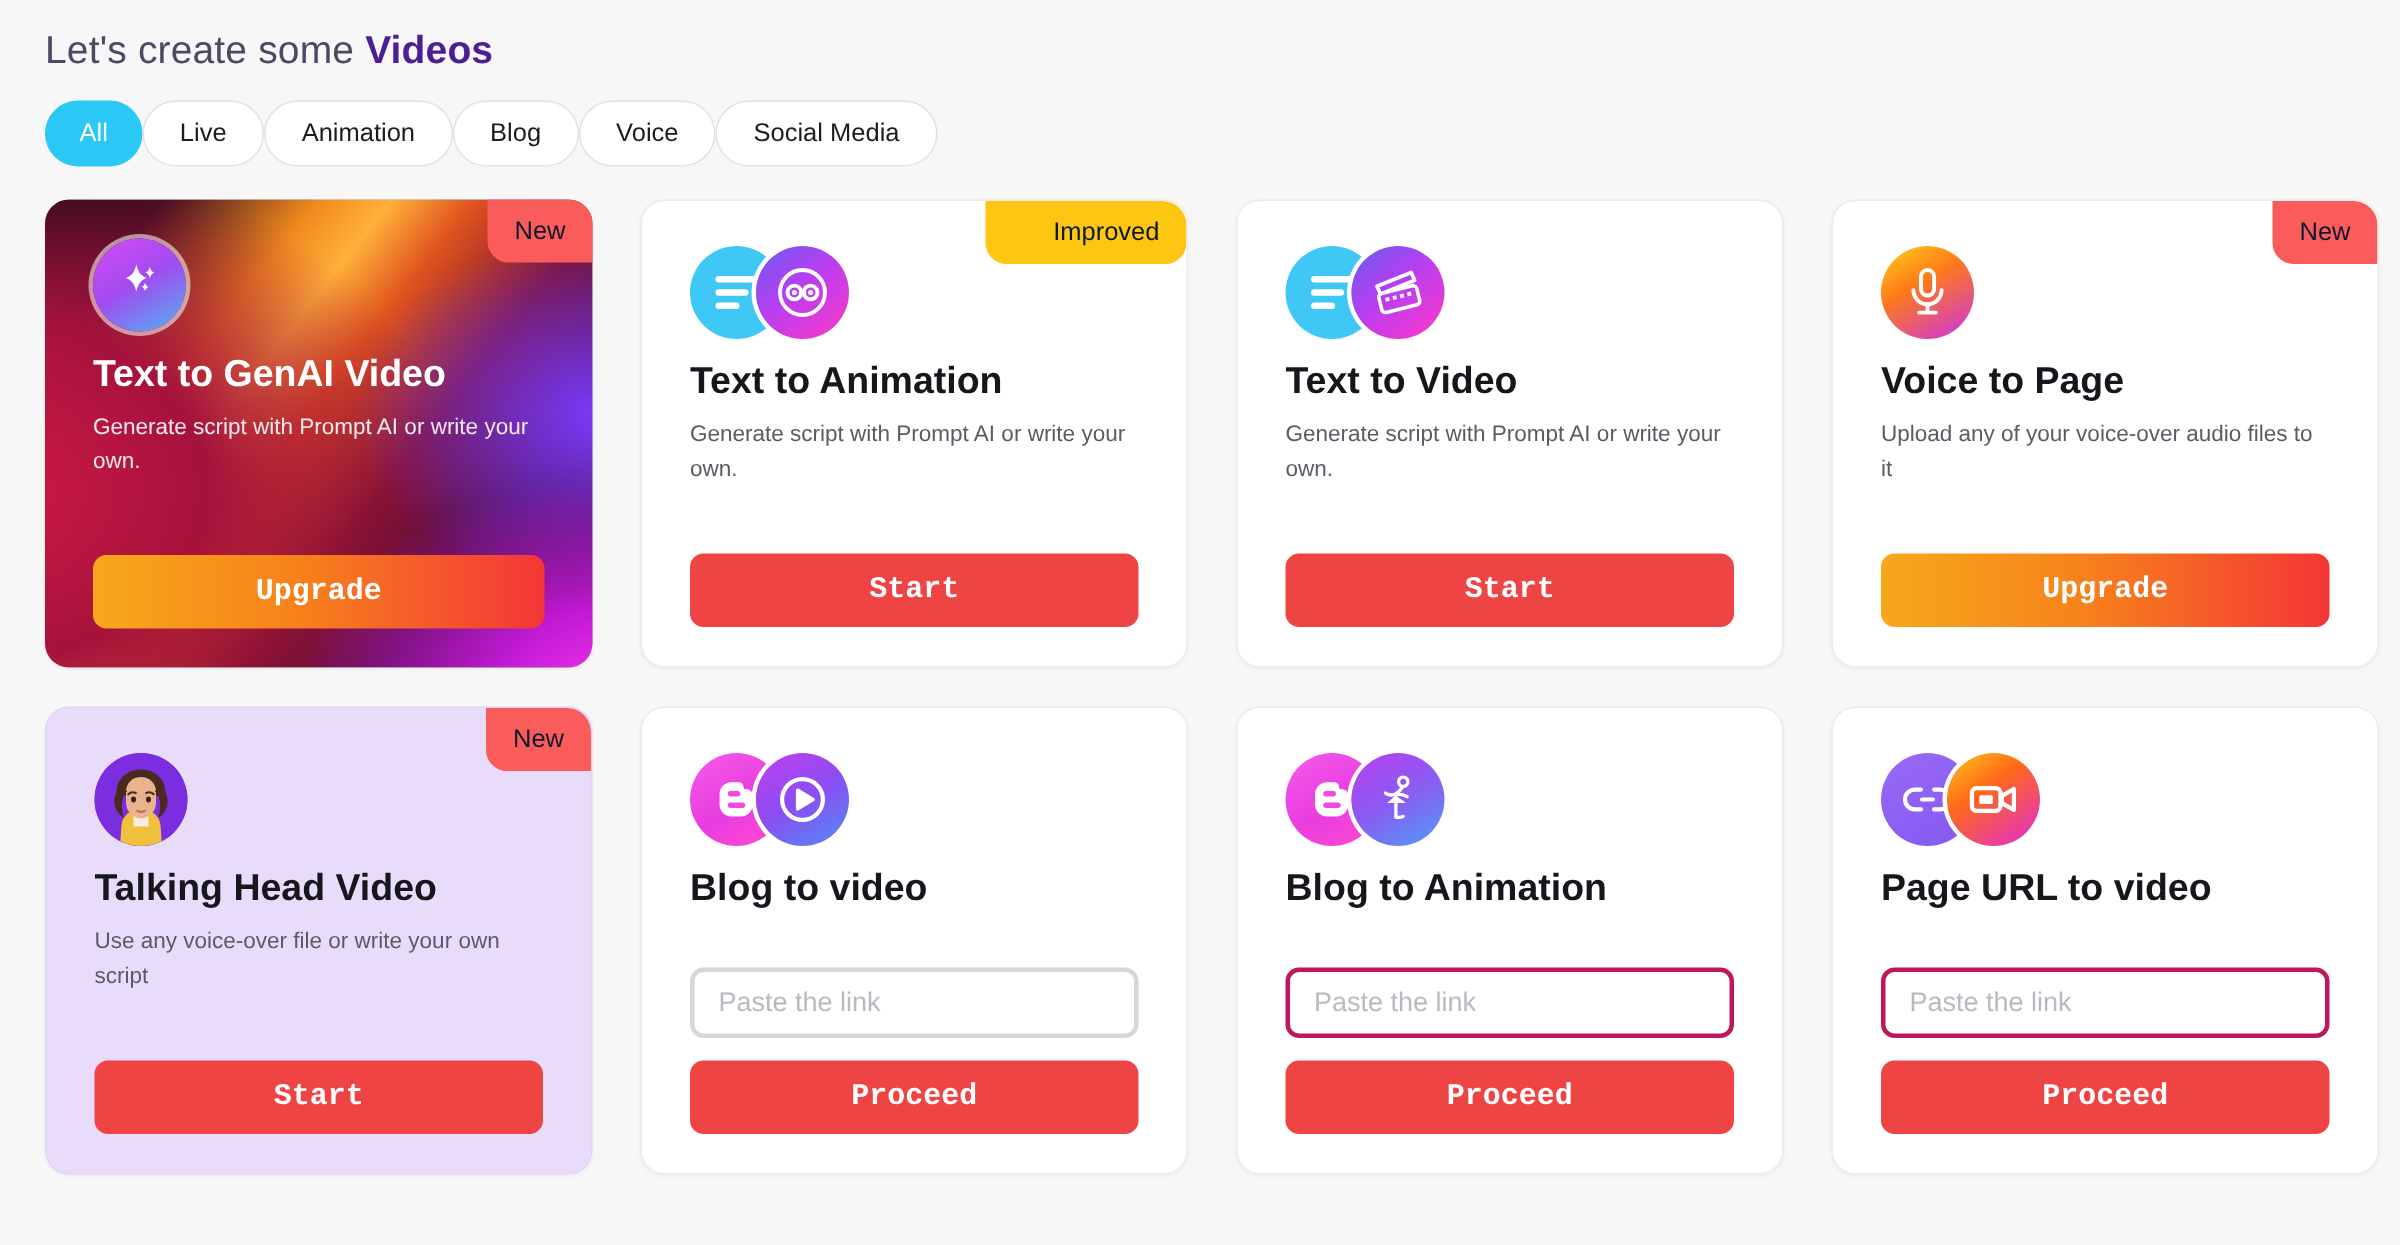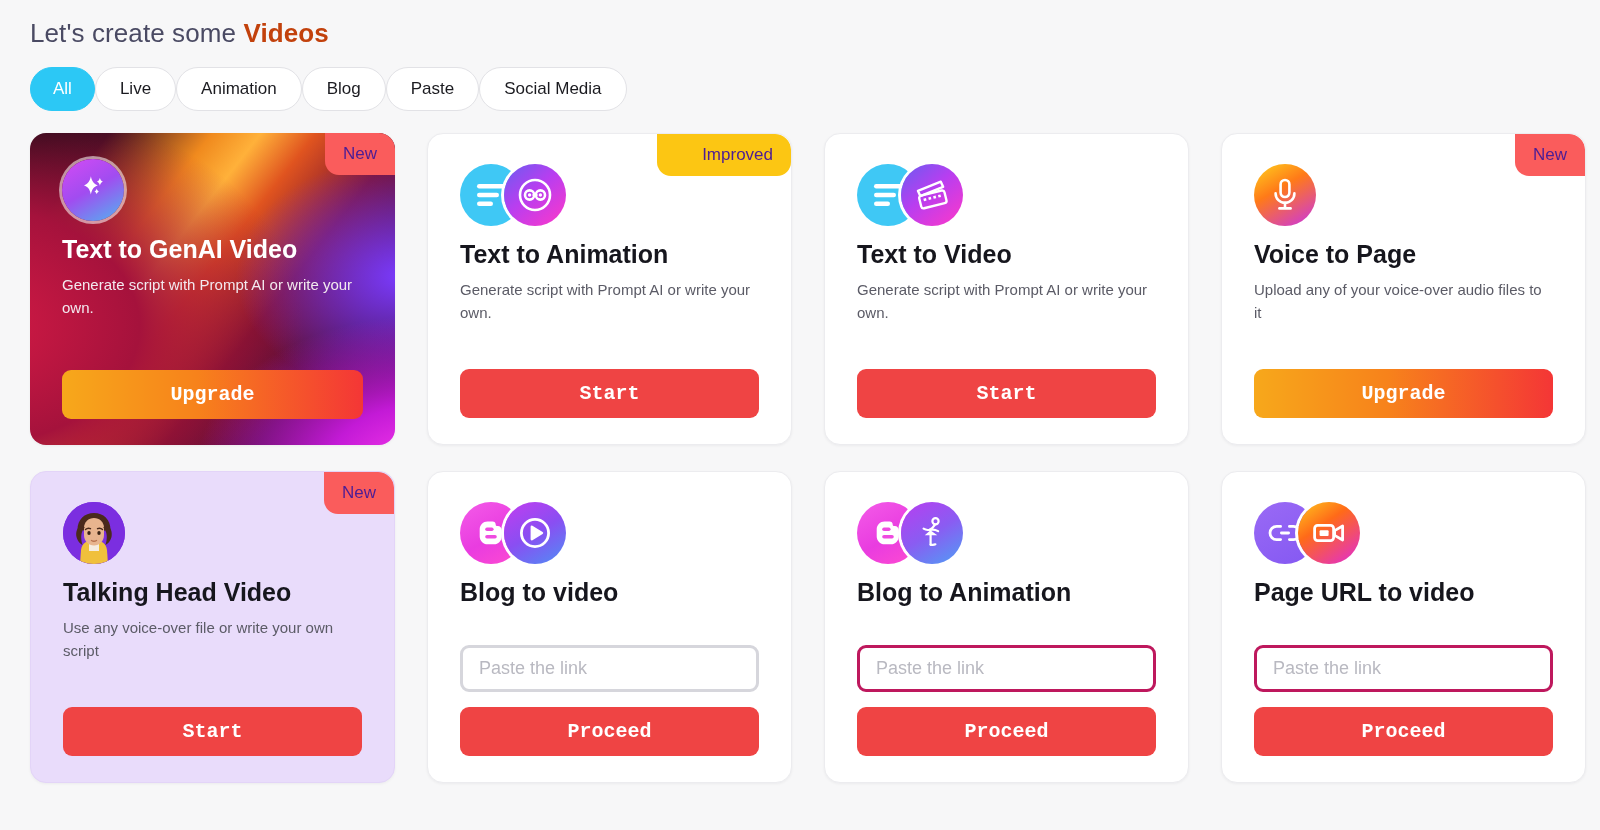--- a/index.html
+++ b/index.html
@@ -13,21 +13,21 @@
 
   
   .headline {
     font-size: 26px;
     color: #4a4a63;
     font-weight: 400;
     letter-spacing: .1px;
     margin-bottom: 18px;
     white-space: nowrap;
   }
-  .headline b { color: #c2410c; font-weight: 700; }
+  .headline b { color: #4c1d95; font-weight: 700; }
 
   
   .pills { display: flex; margin-bottom: 22px; }
   .pill {
     height: 44px; padding: 0 24px;
     border-radius: 24px;
     border: 1px solid #e2e2e6;
     background: #ffffff;
     color: #1b1b20;
     font-size: 17px;
@@ -71,21 +71,21 @@
   .card.lavender {
     background: #e9dcfb;
     border-color: #e3d4f8;
   }
 
   
   .badge {
     position: absolute; top: 0; right: 0;
     height: 42px; padding: 0 18px;
     display: flex; align-items: center; justify-content: center;
-    color: #4c1d95; font-size: 17px;
+    color: #0f172a; font-size: 17px;
     border-radius: 0 16px 0 14px;
   }
   .badge.new { background: #fa5c5c; }
   .badge.improved { background: #fcc613; border-radius: 0 16px 14px 14px; padding-left: 45px; }
 
   
   .icons { display: flex; align-items: center; height: 62px; margin-bottom: 14px; }
   .ic {
     width: 62px; height: 62px; border-radius: 50%;
     display: flex; align-items: center; justify-content: center;
@@ -162,21 +162,21 @@
       <div class="pill">
         <span>Live</span>
       </div>
       <div class="pill">
         <span>Animation</span>
       </div>
       <div class="pill">
         <span>Blog</span>
       </div>
       <div class="pill">
-        <span>Paste</span>
+        <span>Voice</span>
       </div>
       <div class="pill">
         <span>Social Media</span>
       </div>
     </div>
 
   <div class="grid">
       <div class="card genai">
         <div class="badge new">New</div>
         <div class="cardbody">

